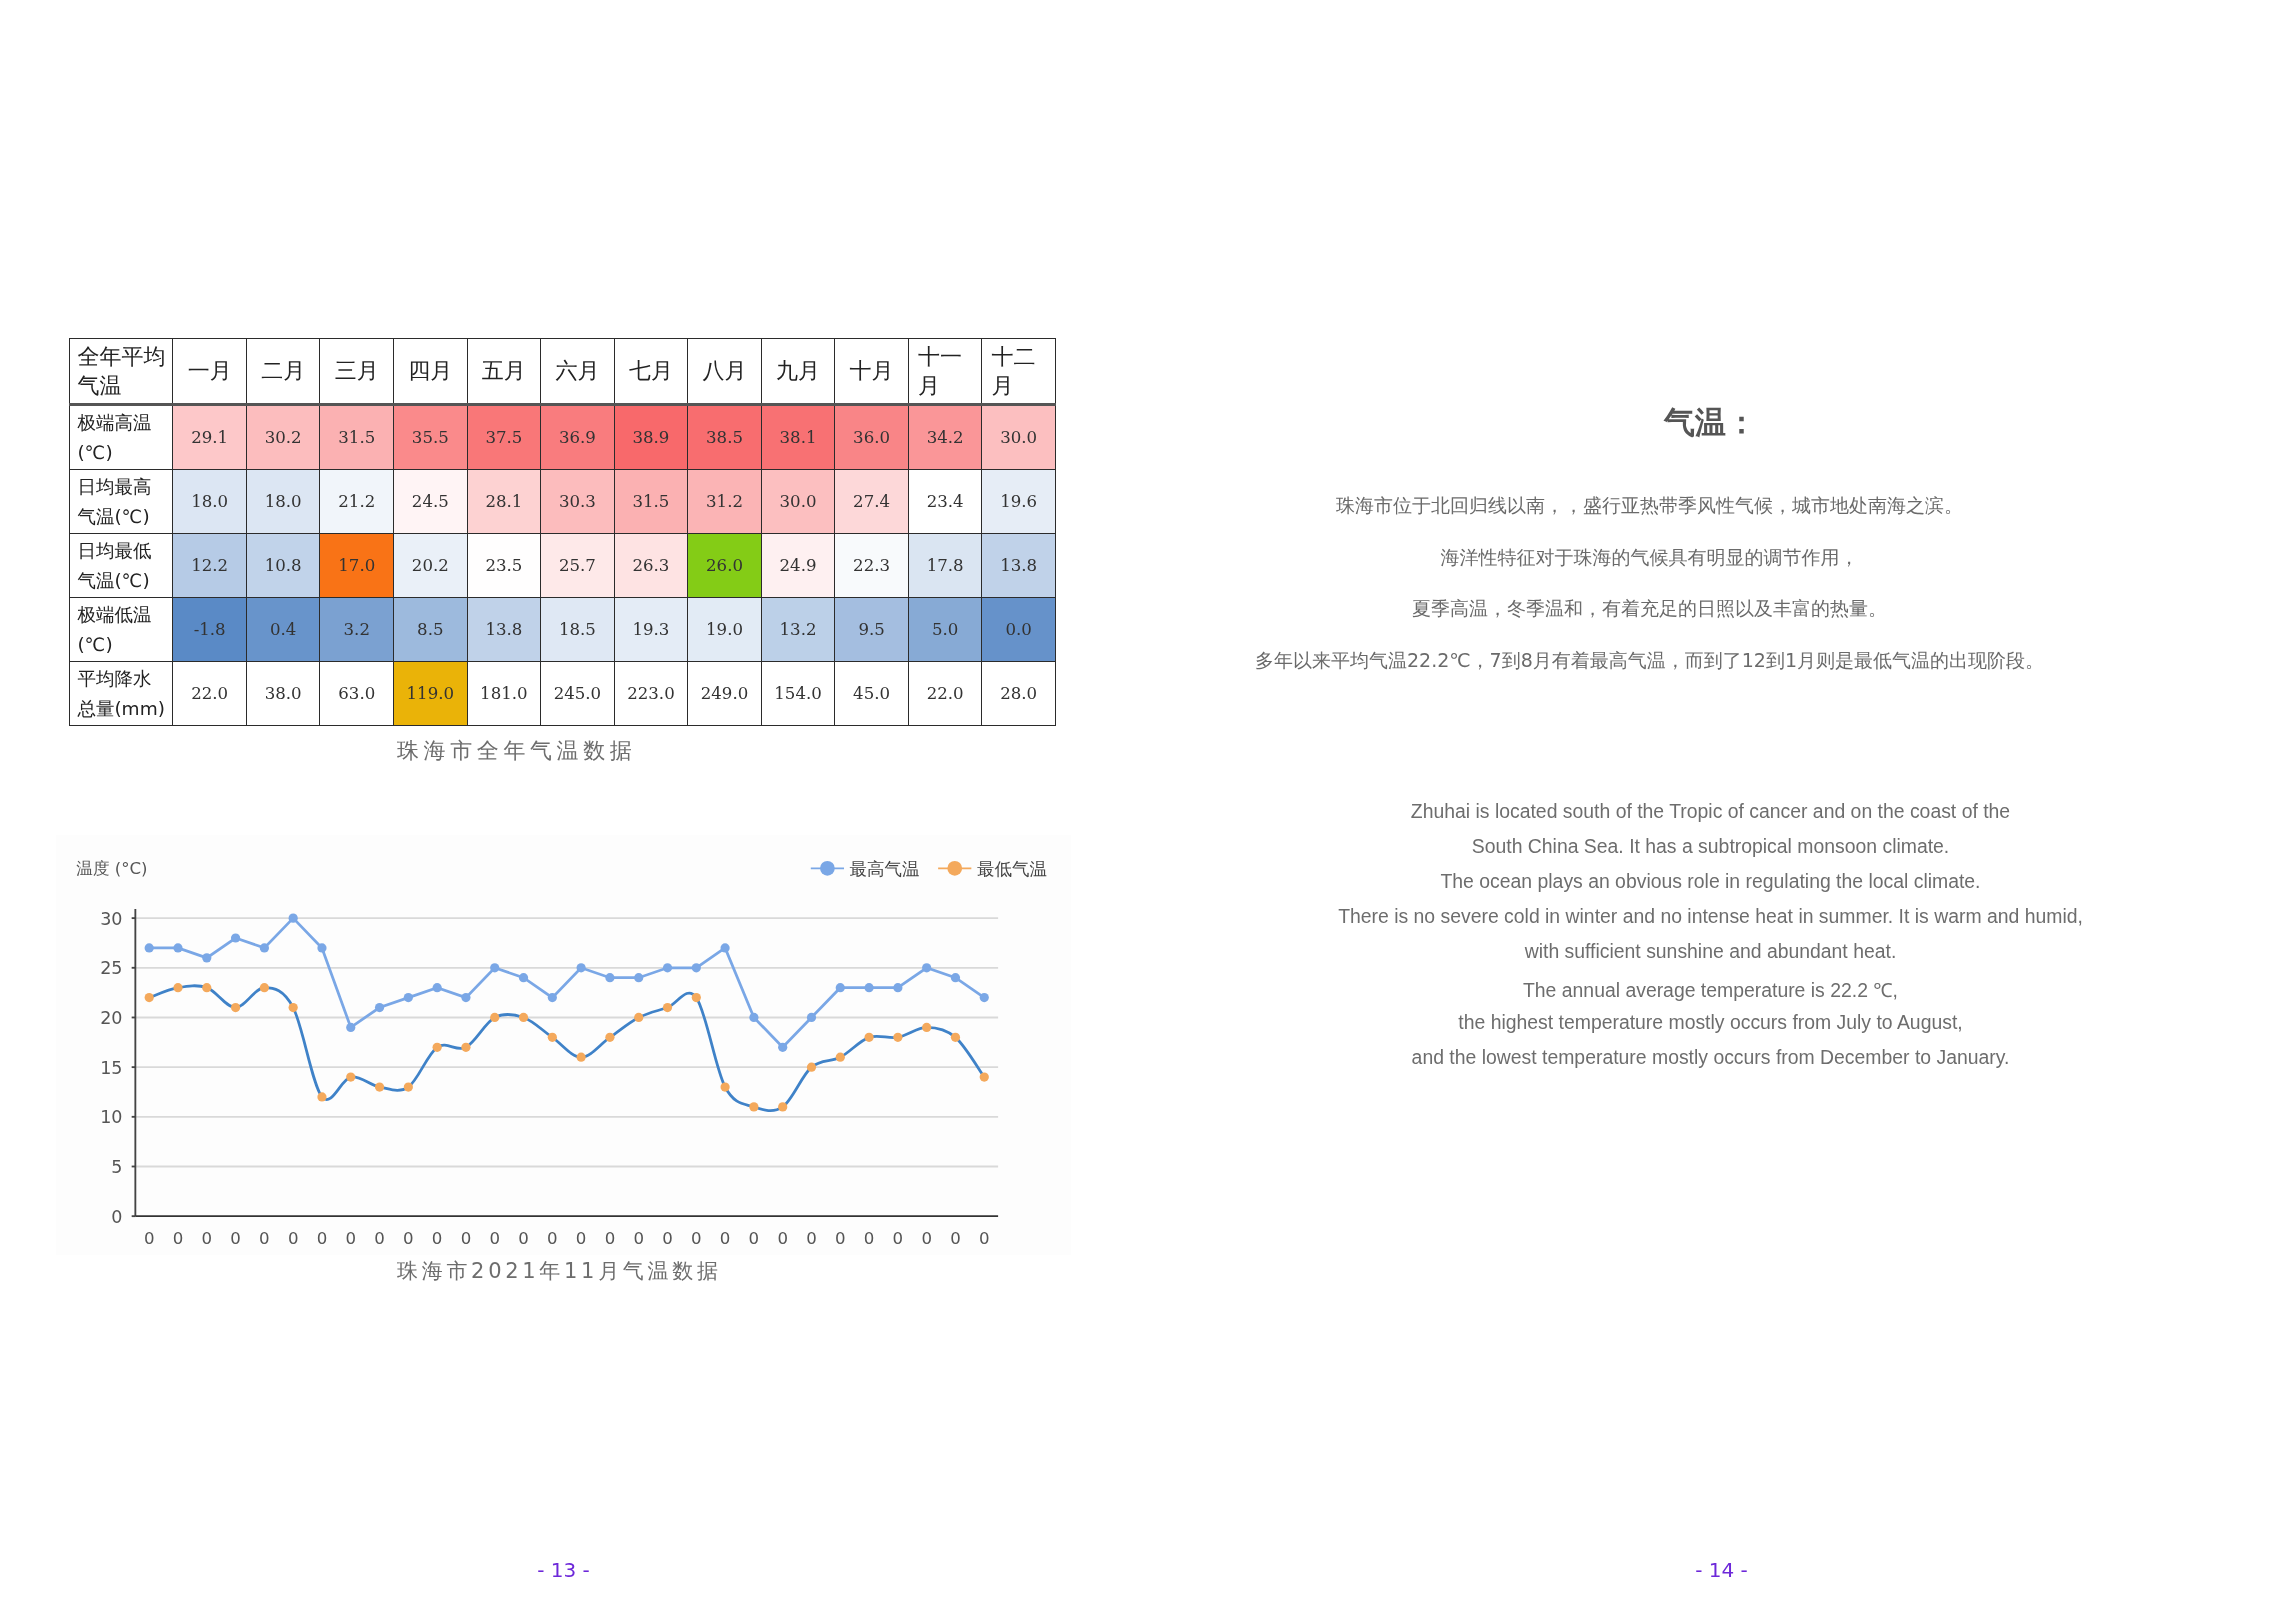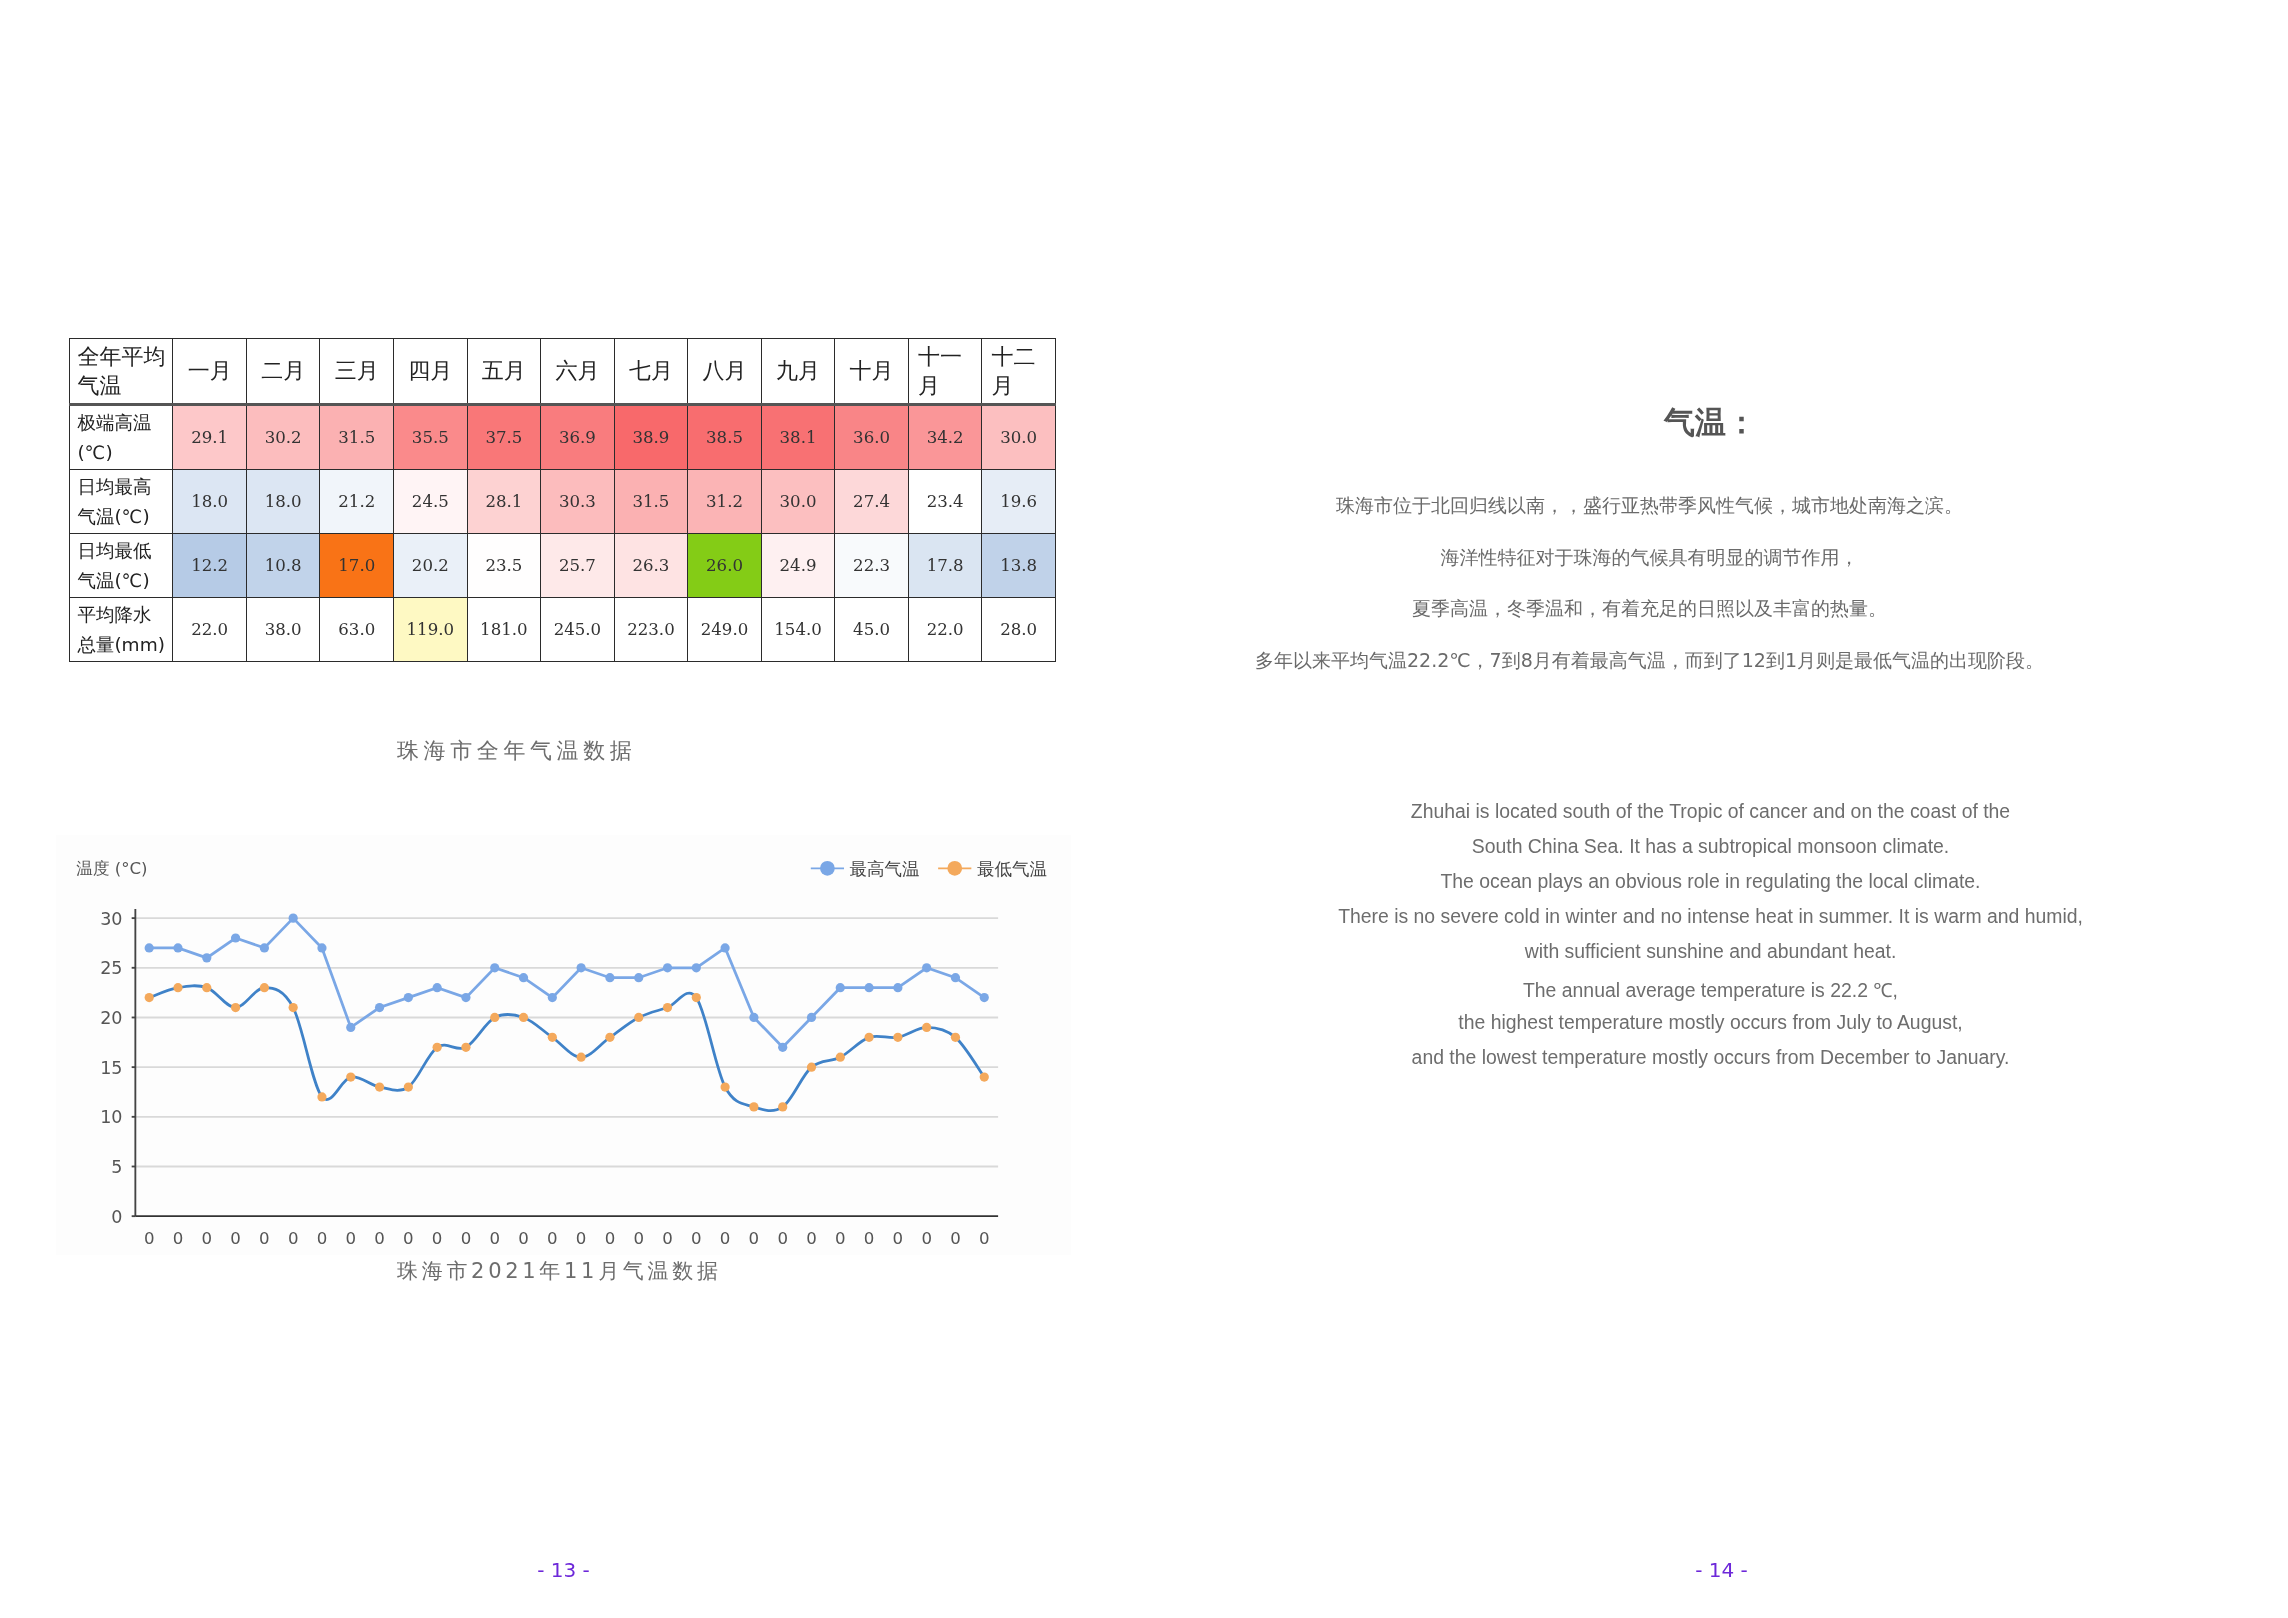--- a/index.html
+++ b/index.html
@@ -97,27 +97,45 @@
         <td class="val" style="background: rgb(254, 233, 233);">25.7</td>
         <td class="val" style="background: rgb(254, 227, 227); margin-left: 9px;">26.3</td>
         <td class="val" style="background: #84cc16;">26.0</td>
         <td class="val" style="background: rgb(254, 240, 241);">24.9</td>
         <td class="val" style="background: rgb(248, 250, 252);">22.3</td>
         <td class="val" style="background: rgb(218, 229, 242);">17.8</td>
         <td class="val" style="background: rgb(192, 210, 233);">13.8</td>
       </tr>
       <tr class="data">
         <td class="lbl">
+          <div>极端低温</div>
+          <div>(℃)</div>
+        </td>
+        <td class="val" style="background: rgb(90, 138, 198);">-1.8</td>
+        <td class="val" style="background: rgb(104, 148, 203);">0.4</td>
+        <td class="val" style="background: rgb(123, 161, 209);">3.2</td>
+        <td class="val" style="background: rgb(157, 186, 221);">8.5</td>
+        <td class="val" style="background: rgb(192, 210, 233);">13.8</td>
+        <td class="val" style="background: rgb(223, 232, 244);">18.5</td>
+        <td class="val" style="background: rgb(228, 236, 246);">19.3</td>
+        <td class="val" style="background: rgb(226, 235, 245);">19.0</td>
+        <td class="val" style="background: rgb(188, 208, 232);">13.2</td>
+        <td class="val" style="background: rgb(164, 190, 224);">9.5</td>
+        <td class="val" style="background: rgb(135, 170, 213);">5.0</td>
+        <td class="val" style="background: rgb(102, 146, 202);">0.0</td>
+      </tr>
+      <tr class="data">
+        <td class="lbl">
           <div>平均降水</div>
           <div>总量(mm)</div>
         </td>
         <td class="val" style="background: rgb(255, 255, 255);">22.0</td>
         <td class="val" style="background: rgb(255, 255, 255);">38.0</td>
         <td class="val" style="background: rgb(255, 255, 255);">63.0</td>
-        <td class="val" style="background: #fef9c3; margin-top: 33px;">119.0</td>
+        <td class="val" style="background: #eab308; margin-top: 33px;">119.0</td>
         <td class="val" style="background: rgb(255, 255, 255);">181.0</td>
         <td class="val" style="background: rgb(255, 255, 255);">245.0</td>
         <td class="val" style="background: rgb(255, 255, 255);">223.0</td>
         <td class="val" style="background: rgb(255, 255, 255);">249.0</td>
         <td class="val" style="background: rgb(255, 255, 255);">154.0</td>
         <td class="val" style="background: rgb(255, 255, 255);">45.0</td>
         <td class="val" style="background: rgb(255, 255, 255);">22.0</td>
         <td class="val" style="background: rgb(255, 255, 255);">28.0</td>
       </tr>
     </tbody>

